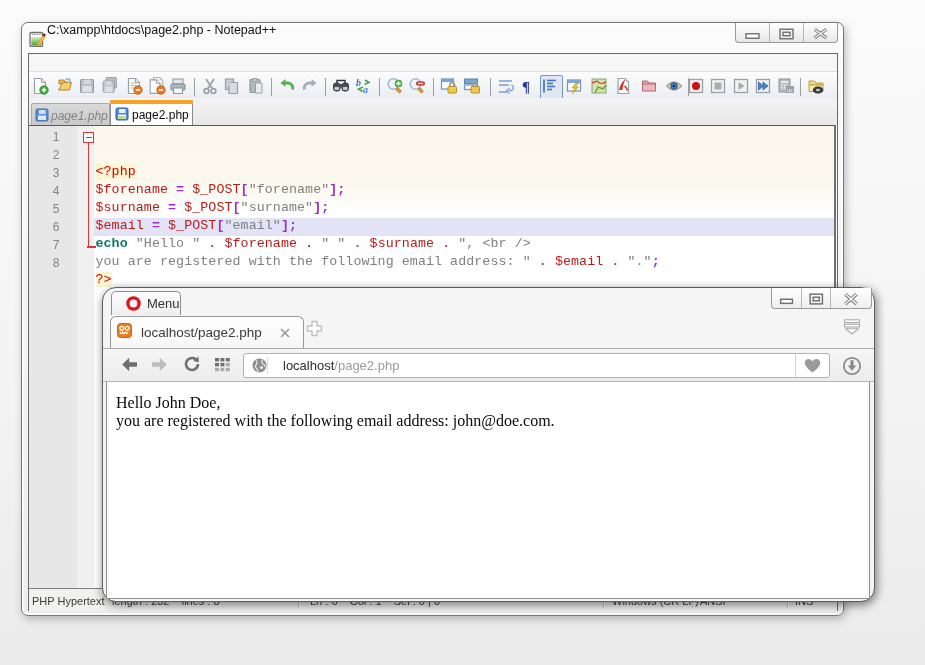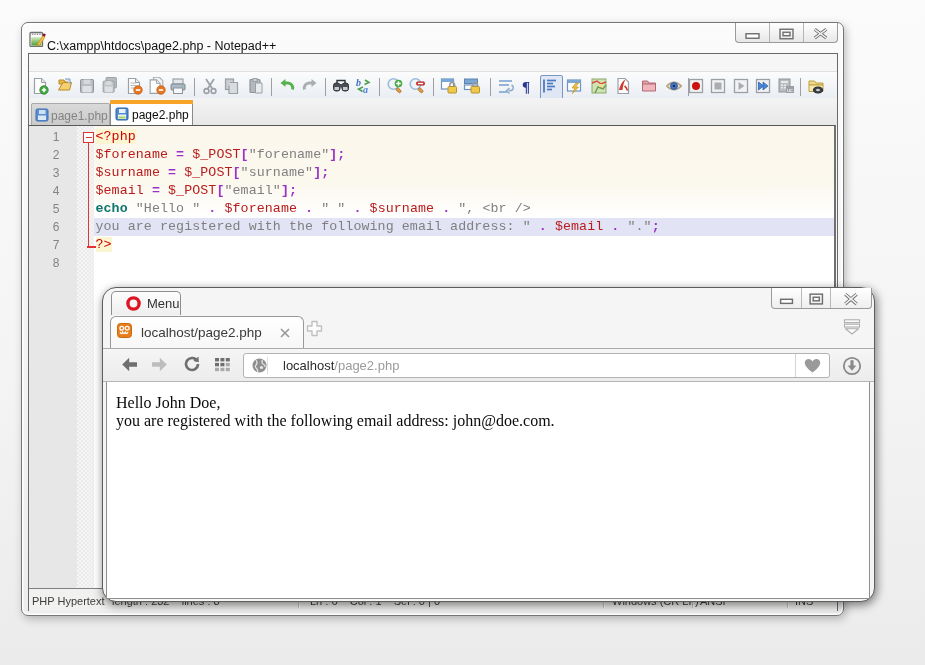--- a/index.html
+++ b/index.html
@@ -3,21 +3,21 @@
 <meta charset="utf-8">
 <style>
   html,body{margin:0;padding:0;}
   body{width:925px;height:665px;background:linear-gradient(180deg,#fbfbfb 0%,#f4f4f4 55%,#ebebeb 100%);font-family:"Liberation Sans",sans-serif;position:relative;overflow:hidden;}
   .abs{position:absolute;}
   
   #npp{position:absolute;left:21px;top:22px;width:821px;height:592px;
        background:linear-gradient(#fbfbfb,#ededed);
        border:1.5px solid #767676;border-radius:7px;
        box-shadow:2px 3px 9px rgba(0,0,0,.25),inset 0 0 0 1.5px #ffffff;}
-  #npptitle{position:absolute;left:25px;top:16px;font-size:12.5px;color:#101010;}
+  #npptitle{position:absolute;left:25px;top:0;font-size:12.5px;color:#101010;}
   
   #nppbtns{position:absolute;left:713px;top:0;width:101px;height:18.5px;
        background:linear-gradient(#ffffff,#e7e7e7);
        border:1px solid #9a9a9a;border-top:none;border-radius:0 0 4px 4px;
        display:flex;}
   #nppbtns .cell{flex:1;border-right:1px solid #b5b5b5;position:relative;}
   #nppbtns .cell:last-child{border-right:none;}
   
   #client{position:absolute;left:6px;top:29.5px;width:808px;height:556px;
        border:1px solid #6a6a6a;background:#f6f6f6;}
@@ -26,39 +26,39 @@
   #menubar span{position:absolute;top:2px;}
   #toolbar{position:absolute;left:0;top:17.5px;width:100%;height:26.5px;
        background:linear-gradient(#fcfcfc,#e9edf3);border-top:1px solid #e0e0e0;}
   #tabbar{position:absolute;left:0;top:44px;width:100%;height:27px;
        background:linear-gradient(#f4f4f4,#e7e7e7);}
   .tb-sep{position:absolute;top:5.5px;width:1px;height:18px;background:#9f9f9f;}
   .ticon{position:absolute;top:5px;width:18px;height:18px;}
   
   #tab1{position:absolute;left:2px;top:5.5px;width:77px;height:21.5px;
        background:linear-gradient(#d9d9d9,#c9c9c9);
-       border:1px solid #a9a9a9;border-bottom:none;border-radius:2px 2px 0 0;}
+       border:1px solid #a9a9a9;border-bottom:none;border-radius:2px 2px 0 0;font-style:italic;}
   #tab1 .lbl{position:absolute;left:19px;top:4.5px;font-size:12px;color:#848484;}
   #tab2{position:absolute;left:81px;top:2.5px;width:81px;height:24.5px;
        background:#fefefe;border:1px solid #8a8a8a;border-bottom:none;border-radius:2px 2px 0 0;}
   #tab2 .orange{position:absolute;left:-1px;top:-1px;right:-1px;height:3.5px;background:#f7a325;border-radius:2px 2px 0 0;}
   #tab2 .lbl{position:absolute;left:21px;top:7px;font-size:12px;color:#0d0d0d;}
   
   #editor{position:absolute;left:0;top:71px;width:805px;height:463px;
        border-right:2px solid #707070;border-top:1.5px solid #585858;
        background:#ffffff;overflow:hidden;}
   #edtint{position:absolute;left:48px;top:0;right:0;height:95px;
        background:linear-gradient(#fbf7ec 0px,#fbf8ee 58px,#ffffff 92px);}
   #nums{position:absolute;left:0;top:0;width:48px;height:100%;background:#e7e7e7;}
   #folds{position:absolute;left:48px;top:0;width:16.5px;height:100%;
        background:conic-gradient(#ebebeb 25%,#f5f5f5 0 50%,#ebebeb 0 75%,#f5f5f5 0) 0 0/4px 4px;}
   .num{position:absolute;left:0;width:30.5px;text-align:right;font-size:12px;color:#848484;font-family:"Liberation Sans",sans-serif;line-height:18px;}
   #hl6{position:absolute;left:64.5px;top:92px;right:0;height:18px;background:#e2e3f5;}
   .cl{position:absolute;left:66.5px;height:18px;line-height:18px;white-space:pre;
-      font-family:"Liberation Mono",monospace;font-size:13.3px;letter-spacing:0.08px;}
+      font-family:"Liberation Mono",monospace;font-size:13.3px;letter-spacing:0.08px;margin-top:35px;}
   .nb{color:#b91c1c;font-weight:normal;}
   .kb{color:#0f766e;font-weight:bold;}
   .st{color:#808080;}
   .op{color:#9b30c8;font-weight:bold;}
   .tg{color:#d00000;background:#fcf5d2;}
   #foldline{position:absolute;left:58.5px;top:15px;width:1.2px;height:106px;background:#dd3838;}
   #foldfoot{position:absolute;left:58px;top:120.5px;width:9px;height:1.5px;background:#e03434;}
   #foldbox{position:absolute;left:54px;top:6.5px;width:9px;height:9px;background:#fff;border:1px solid #e03434;}
   #foldbox div{position:absolute;left:1.5px;top:3.5px;width:6px;height:1.2px;background:#e03434;}
   

